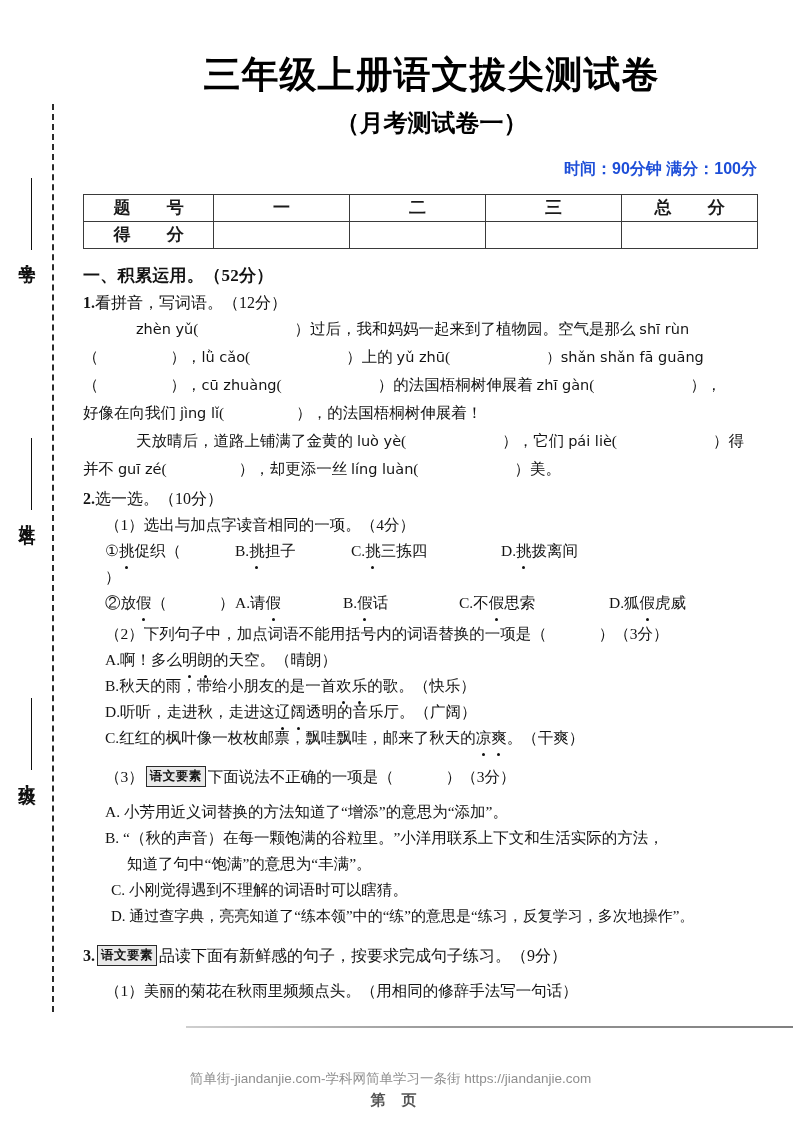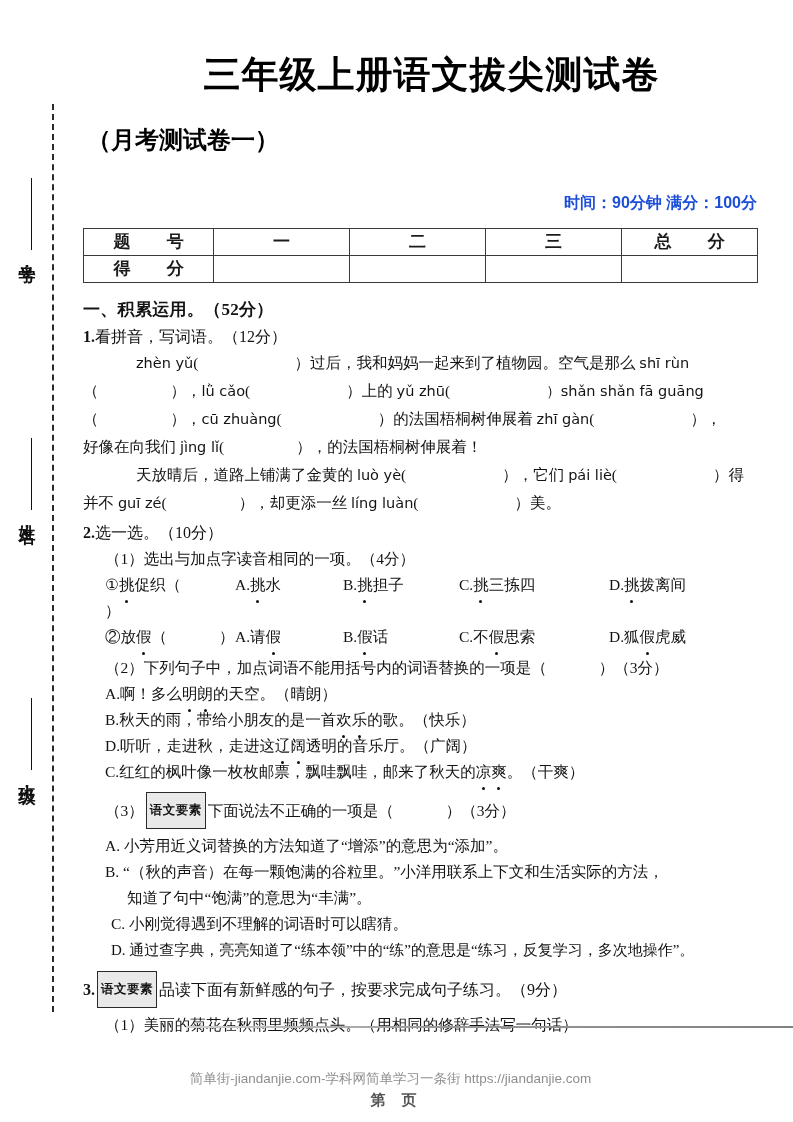--- a/index.html
+++ b/index.html
@@ -69,23 +69,23 @@
     padding-top: 54px;
     text-align: center;
     font-family: "Liberation Sans", "DejaVu Sans", sans-serif;
     font-size: 37px;
     font-weight: 700;
     letter-spacing: 1px;
     color: #000;
     line-height: 1.15;
   }
   #title-sub {
-    margin: 17px;
+    margin: 0;
     padding-top: 10px;
-    text-align: left;
+    text-align: center;
     font-family: Liberation Serif, serif;
     font-size: 24px;
     font-weight: 700;
     color: #000;
   }
   #exam-meta {
     margin: 0;
     padding-top: 20px;
     padding-right: 36px;
     text-align: right;
@@ -179,22 +179,22 @@
     background: #111;
   }
 
   .badge {
     display: inline-block;
     border: 1px solid #2a2a2a;
     background: #e9e9e9;
     font-size: 12.5px;
     font-weight: 700;
     line-height: 15px;
-    padding: 10px 3px;
-    margin: 4px 2px;
+    padding: 2px 3px;
+    margin: 12px 2px;
     vertical-align: 2px;
     letter-spacing: .5px;
   }
 
   .line-tight { margin-top: 2px; }
 
   
   #rule-bottom {
     position: absolute;
     left: 116px;
@@ -311,21 +311,20 @@
     </div>
 
     <div class="q-head" style="margin-top:4px;">
       <span class="q-num">2.</span><span>选一选。（10分）</span>
     </div>
 
     <div class="indent1">（1）选出与加点字读音相同的一项。（4分）</div>
 
     <div class="opt-row">
       <span class="ow1"><span>①</span><span class="dot">挑</span><span>促织（</span><span class="blank-sm"></span><span>）</span></span>
-      <span class="ow2"><span>A.</span><span></span><span class="dot">挑</span><span>水</span></span>
       <span class="ow3"><span>B.</span><span></span><span class="dot">挑</span><span>担子</span></span>
       <span class="ow4"><span>C.</span><span></span><span class="dot">挑</span><span>三拣四</span></span>
       <span><span>D.</span><span></span><span class="dot">挑</span><span>拨离间</span></span>
     </div>
 
     <div class="opt-row">
       <span class="ow1"><span>②放</span><span class="dot">假</span><span>（</span><span class="blank-sm"></span><span>）</span></span>
       <span class="ow2"><span>A.</span><span>请</span><span class="dot">假</span><span></span></span>
       <span class="ow3"><span>B.</span><span></span><span class="dot">假</span><span>话</span></span>
       <span class="ow4"><span>C.</span><span>不</span><span class="dot">假</span><span>思索</span></span>

